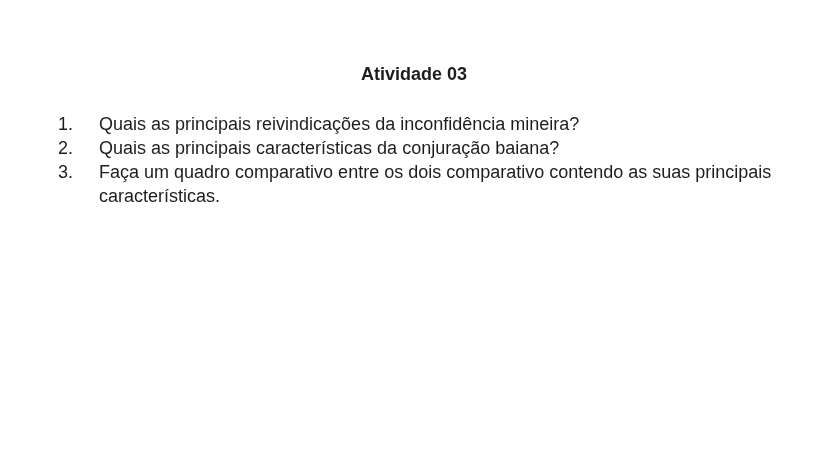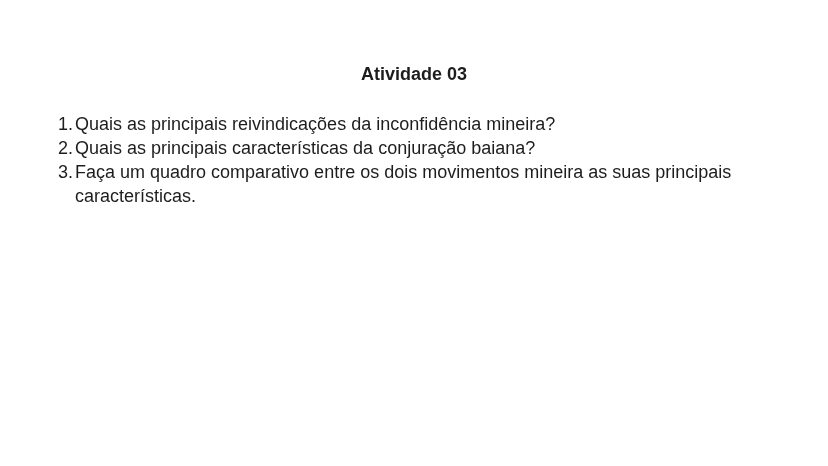--- a/index.html
+++ b/index.html
@@ -42,20 +42,21 @@
     display: flex;
     align-items: flex-start;
   }
   .item-number {
     flex: 0 0 auto;
     min-width: 17px;
     white-space: nowrap;
   }
   .item-text {
     flex: 1 1 auto;
+    margin-left: 24px;
   }
 </style>
 </head>
 <body>
 
 <div class="page">
 
   <h1 class="title">Atividade 03</h1>
 
   <ol class="question-list">
@@ -65,18 +66,18 @@
       <span class="item-text">Quais as principais reivindicações da inconfidência mineira?</span>
     </li>
 
     <li class="question-item">
       <span class="item-number">2.</span>
       <span class="item-text">Quais as principais características da conjuração baiana?</span>
     </li>
 
     <li class="question-item">
       <span class="item-number">3.</span>
-      <span class="item-text">Faça um quadro comparativo entre os dois movimentos mineira as suas principais características.</span>
+      <span class="item-text">Faça um quadro comparativo entre os dois comparativo contendo as suas principais características.</span>
     </li>
 
   </ol>
 
 </div>
 
 </body></html>

